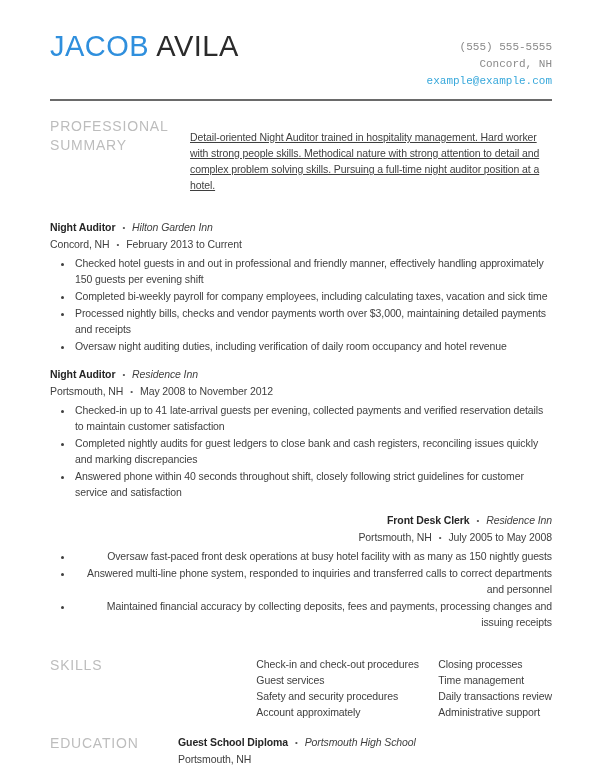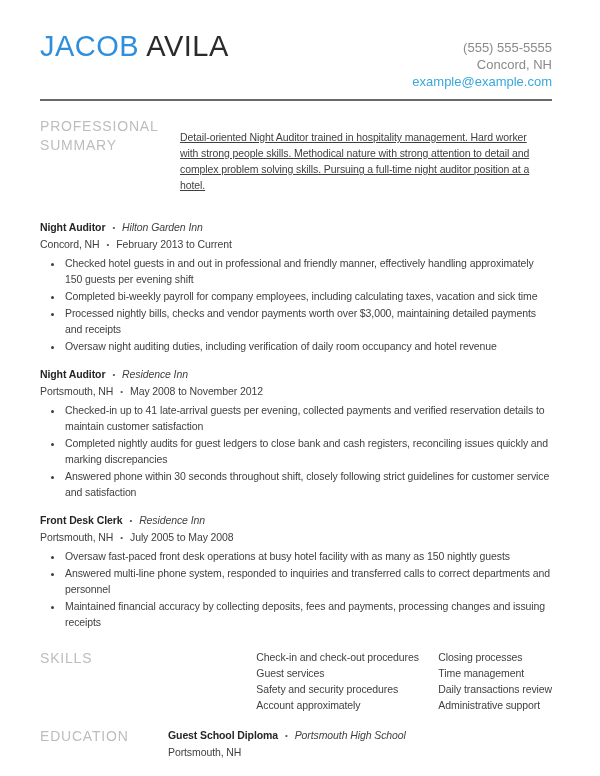--- a/index.html
+++ b/index.html
@@ -4,46 +4,46 @@
 <style>
   html, body { margin: 0; padding: 0; background: #ffffff; }
   .page {
     position: relative;
     width: 600px;
     height: 776px;
     background: #ffffff;
     font-family: "Liberation Sans", sans-serif;
     color: #3f3f3f;
     box-sizing: border-box;
-    padding: 30px 48px 0 40px;
+    padding: 30px 48px 0 50px;
     overflow: hidden;
   }
 
   
   .header { display: flex; justify-content: space-between; align-items: flex-start; }
   .name { font-size: 29px; line-height: 33px; letter-spacing: 0.5px; font-weight: 400; white-space: nowrap; }
   .name .first { color: #2f8fdd; margin-right: 7px; }
   .name .last  { color: #2b2b2b; }
-  .contact { text-align: right; font-size: 13px; line-height: 17px; color: #8a8a8a; margin-top: 9px; }
+  .contact { text-align: right; font-size: 11px; line-height: 17px; color: #8a8a8a; margin-top: 9px; font-family: Liberation Mono, monospace; }
   .contact .email { color: #38a8db; }
   .divider { border: none; border-top: 2px solid #6a6a6a; margin: 9px 0 0 0; }
 
   
   .row { display: flex; margin-top: 14px; }
   .label {
     width: 128px; flex: 0 0 128px;
     font-size: 14px; line-height: 19px; letter-spacing: 0.8px;
     color: #bdbdbd; text-transform: uppercase;
   }
   .content { flex: 1 1 auto; font-size: 10.5px; line-height: 16px; letter-spacing: -0.1px; color: #3f3f3f; }
   .content p { margin: 12px; text-decoration: underline; }
 
   
   .job { margin-bottom: 12px; }
-  .job:last-child { margin-bottom: 5px; }
+  .job:last-child { margin-bottom: 12px; text-align: right; }
   .title-line { line-height: 16px; }
   .job-title, .degree { font-weight: bold; color: #262626; }
   .company, .school { font-style: italic; color: #3f3f3f; }
   .sep { display: inline-block; font-size: 8px; color: #555; margin: 0 7px; vertical-align: 1px; }
   .meta-line { line-height: 16px; color: #3f3f3f; }
   .bullets { margin: 2px 0 0 0; padding-left: 24px; list-style: disc; }
   .bullets li { margin: 0 0 1px 0; padding-left: 1px; }
 
   
   .skills-grid { display: flex; justify-content: flex-end; }
@@ -99,21 +99,21 @@
       <div class="job">
         <div class="title-line">
           <span class="job-title">Night Auditor</span><span class="sep">•</span><span class="company">Residence Inn</span>
         </div>
         <div class="meta-line">
           <span>Portsmouth, NH</span><span class="sep">•</span><span>May 2008 to November 2012</span>
         </div>
         <ul class="bullets">
           <li>Checked-in up to 41 late-arrival guests per evening, collected payments and verified reservation details to maintain customer satisfaction</li>
           <li>Completed nightly audits for guest ledgers to close bank and cash registers, reconciling issues quickly and marking discrepancies</li>
-          <li>Answered phone within 30 seconds throughout shift, closely following strict guidelines for customer service and satisfaction</li>
+          <li>Answered phone within 40 seconds throughout shift, closely following strict guidelines for customer service and satisfaction</li>
         </ul>
       </div>
 
       <div class="job">
         <div class="title-line">
           <span class="job-title">Front Desk Clerk</span><span class="sep">•</span><span class="company">Residence Inn</span>
         </div>
         <div class="meta-line">
           <span>Portsmouth, NH</span><span class="sep">•</span><span>July 2005 to May 2008</span>
         </div>

